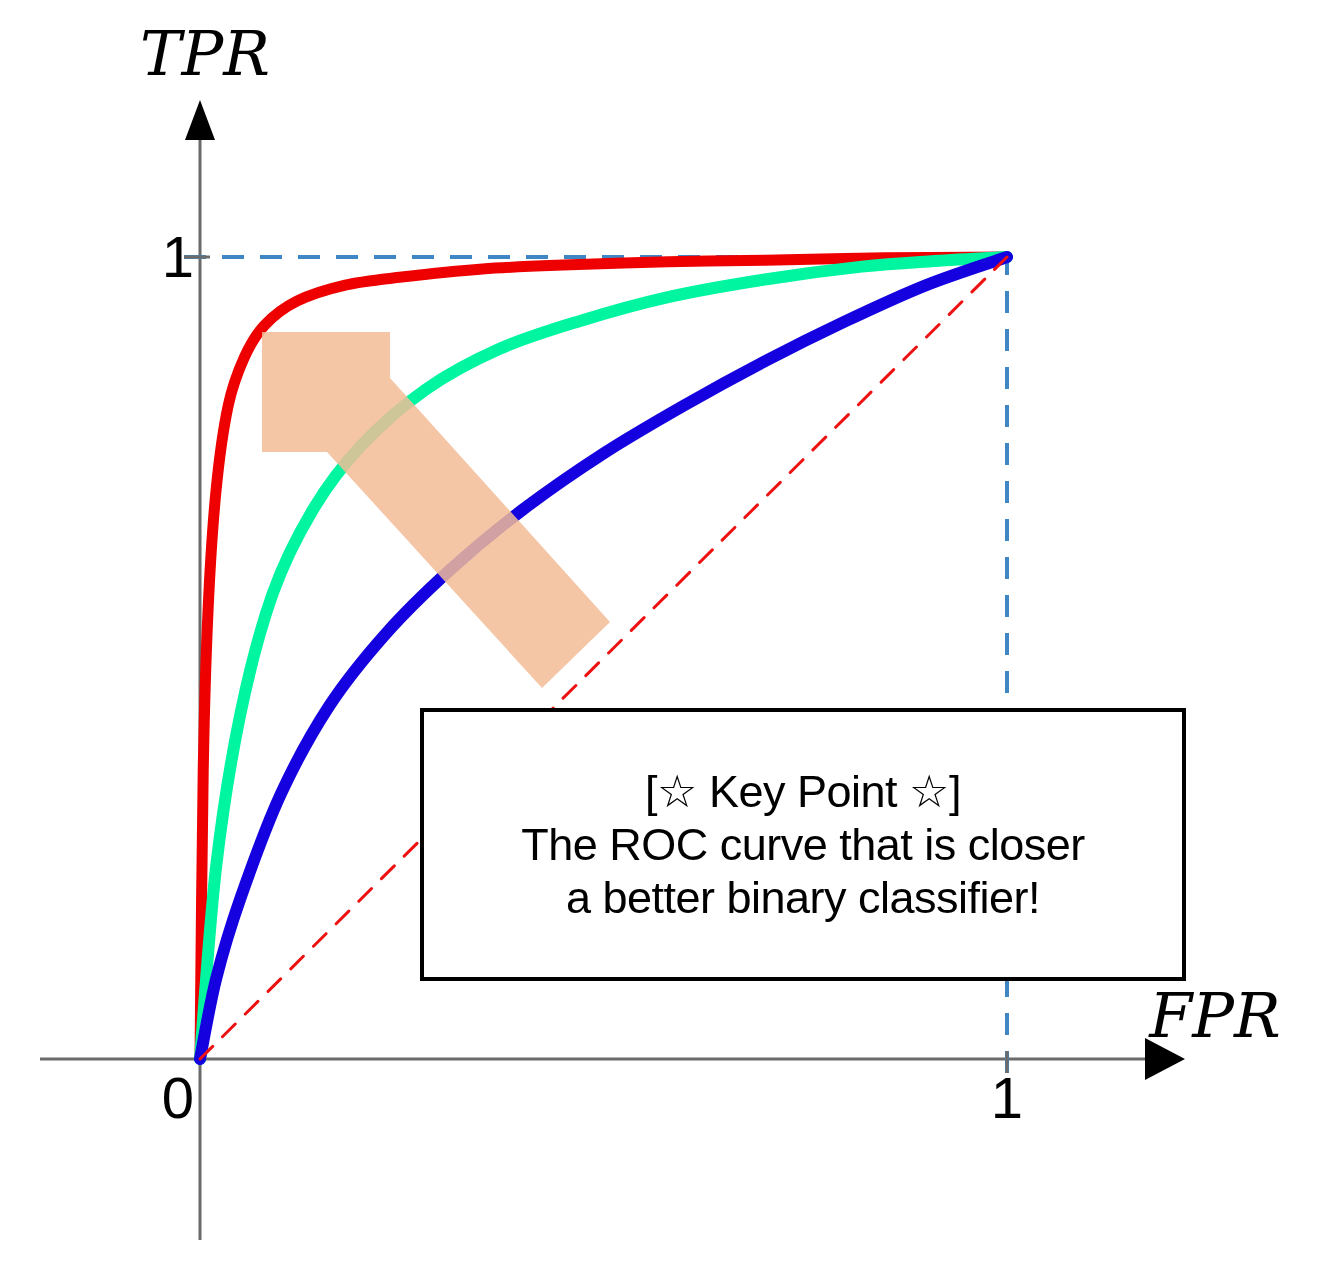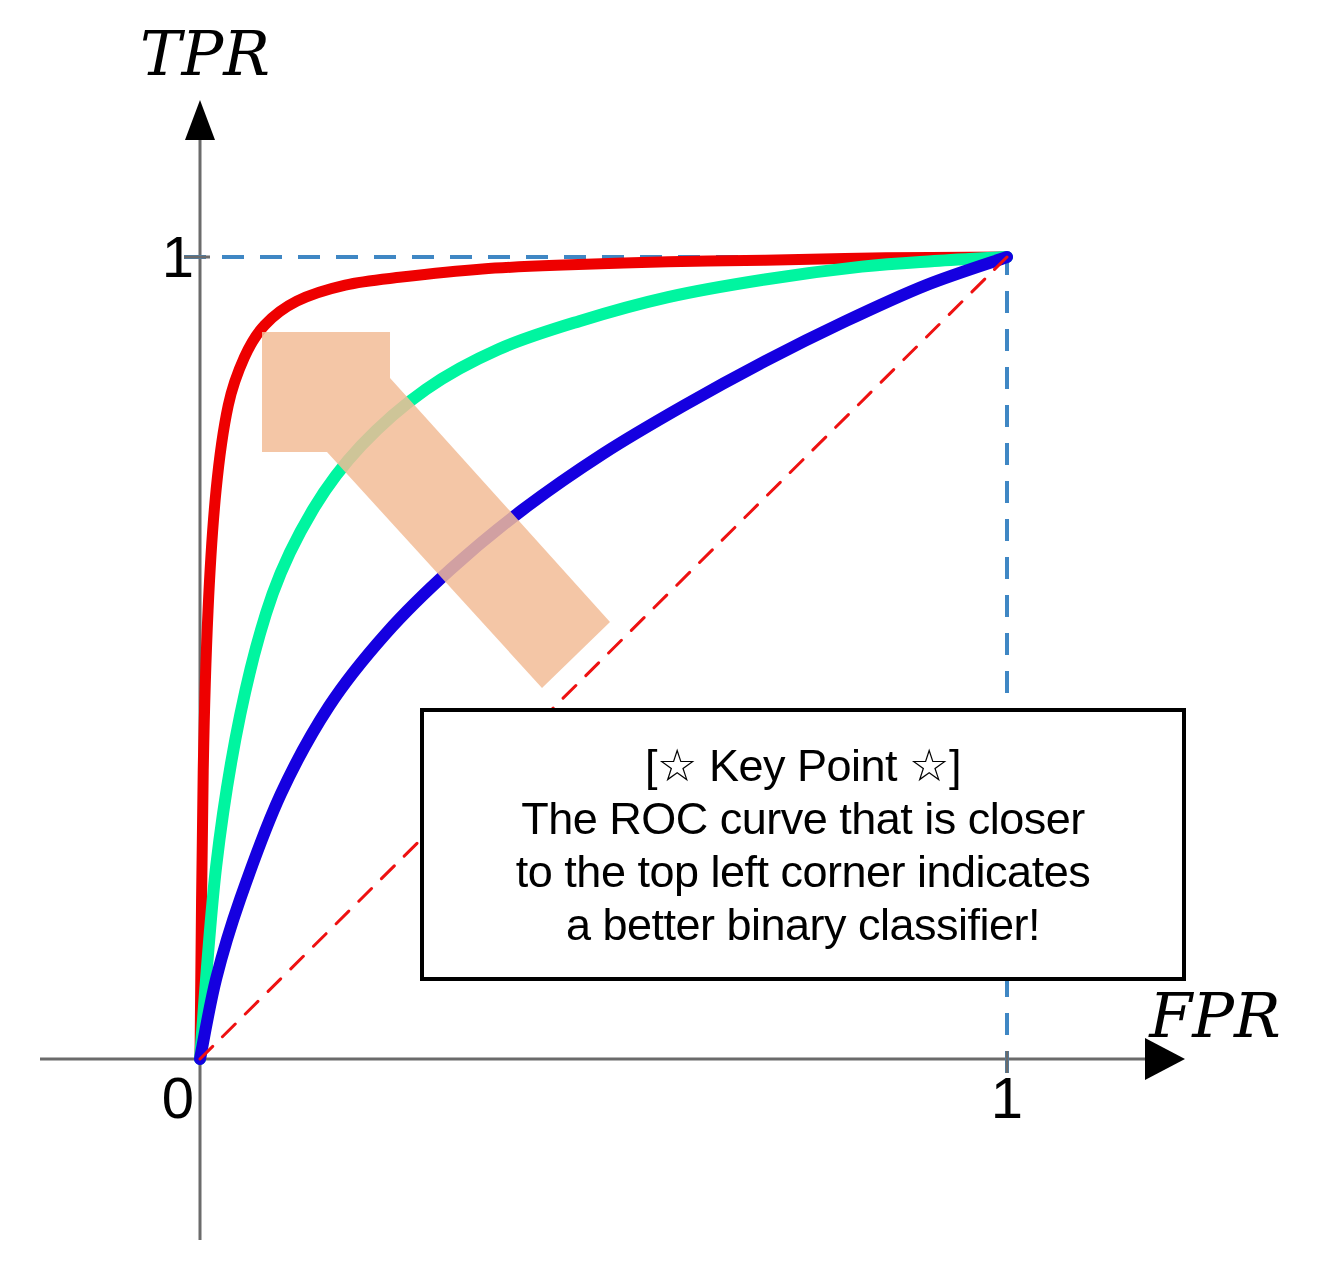--- a/index.html
+++ b/index.html
@@ -41,17 +41,16 @@
       <text x="178" y="1118" class="tick-label" text-anchor="middle">0</text>
       <text x="178" y="277" class="tick-label" text-anchor="middle">1</text>
       <text x="1007" y="1118" class="tick-label" text-anchor="middle">1</text>
       <line x1="184" y1="257" x2="210" y2="257" stroke="#6b6b6b" stroke-width="3"></line>
       <line x1="1007" y1="1051" x2="1007" y2="1073" stroke="#6b6b6b" stroke-width="3"></line>
     </svg>
 
   <div class="callout-box">
     <div class="callout-line">[☆ Key Point ☆]</div>
     <div class="callout-line">The ROC curve that is closer</div>
-    <div class="callout-line">to the top left corner indicates</div>
     <div class="callout-line">a better binary classifier!</div>
   </div>
 
 </div>
 
 </body></html>

